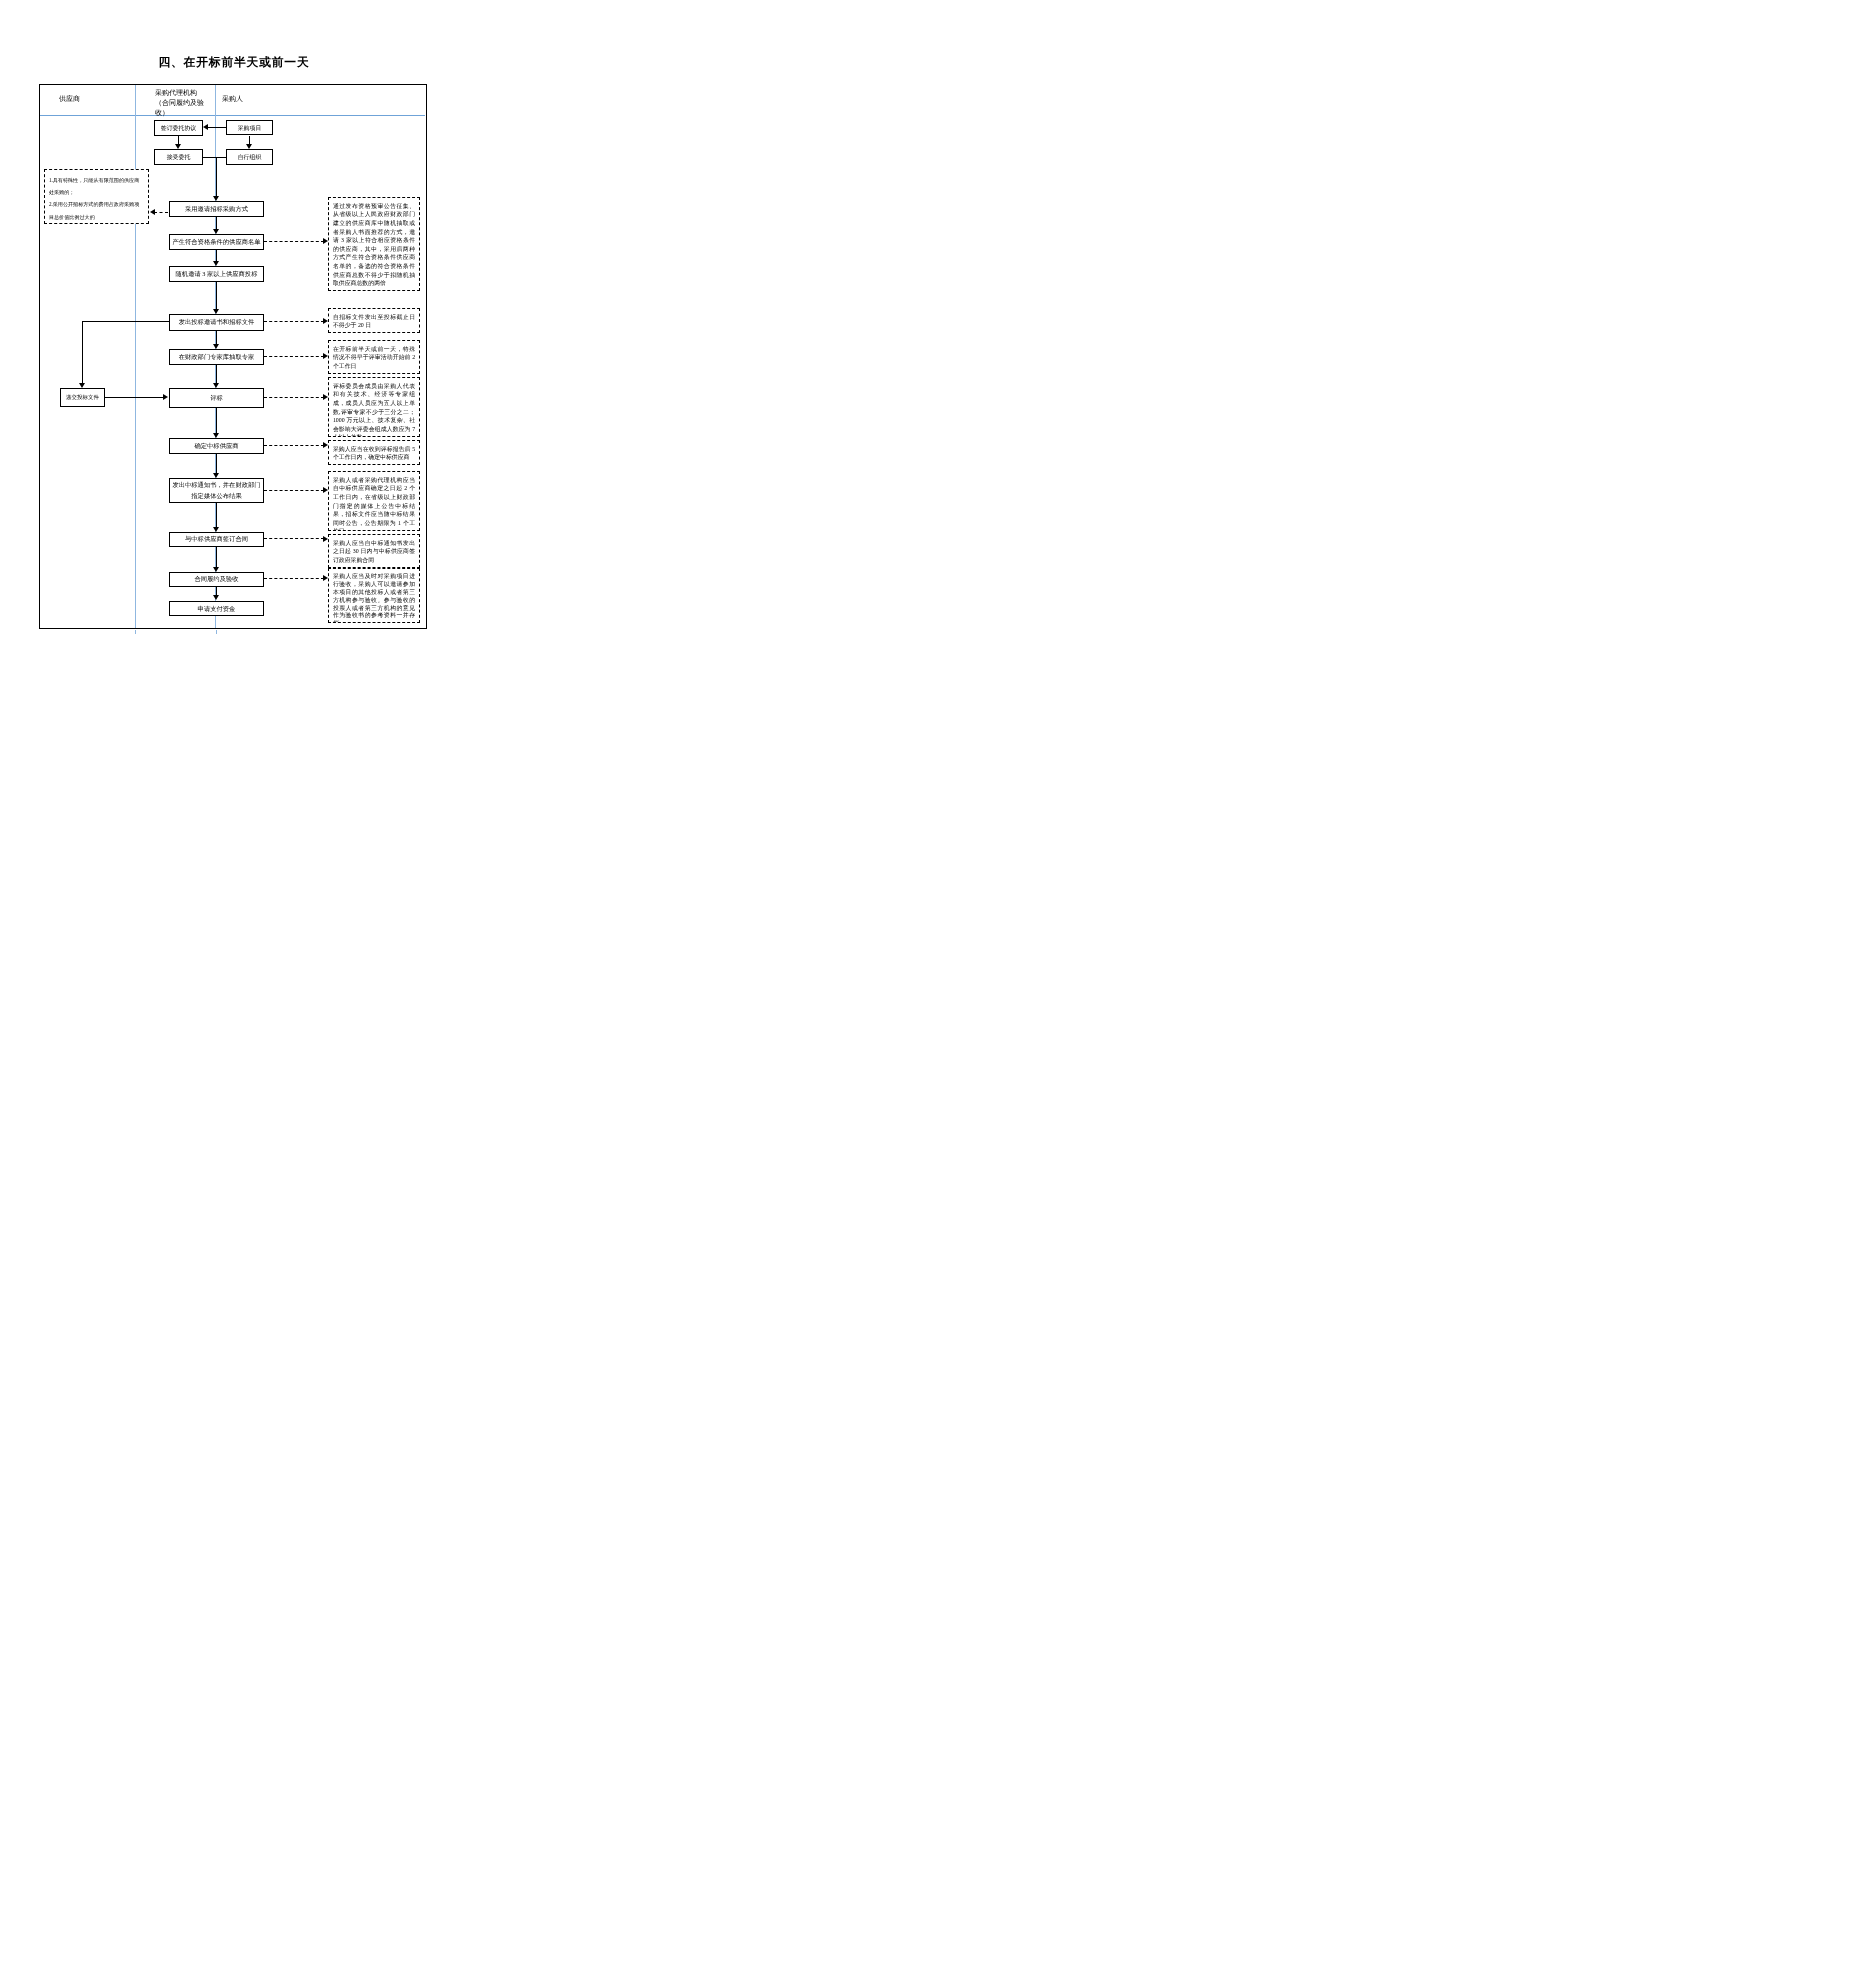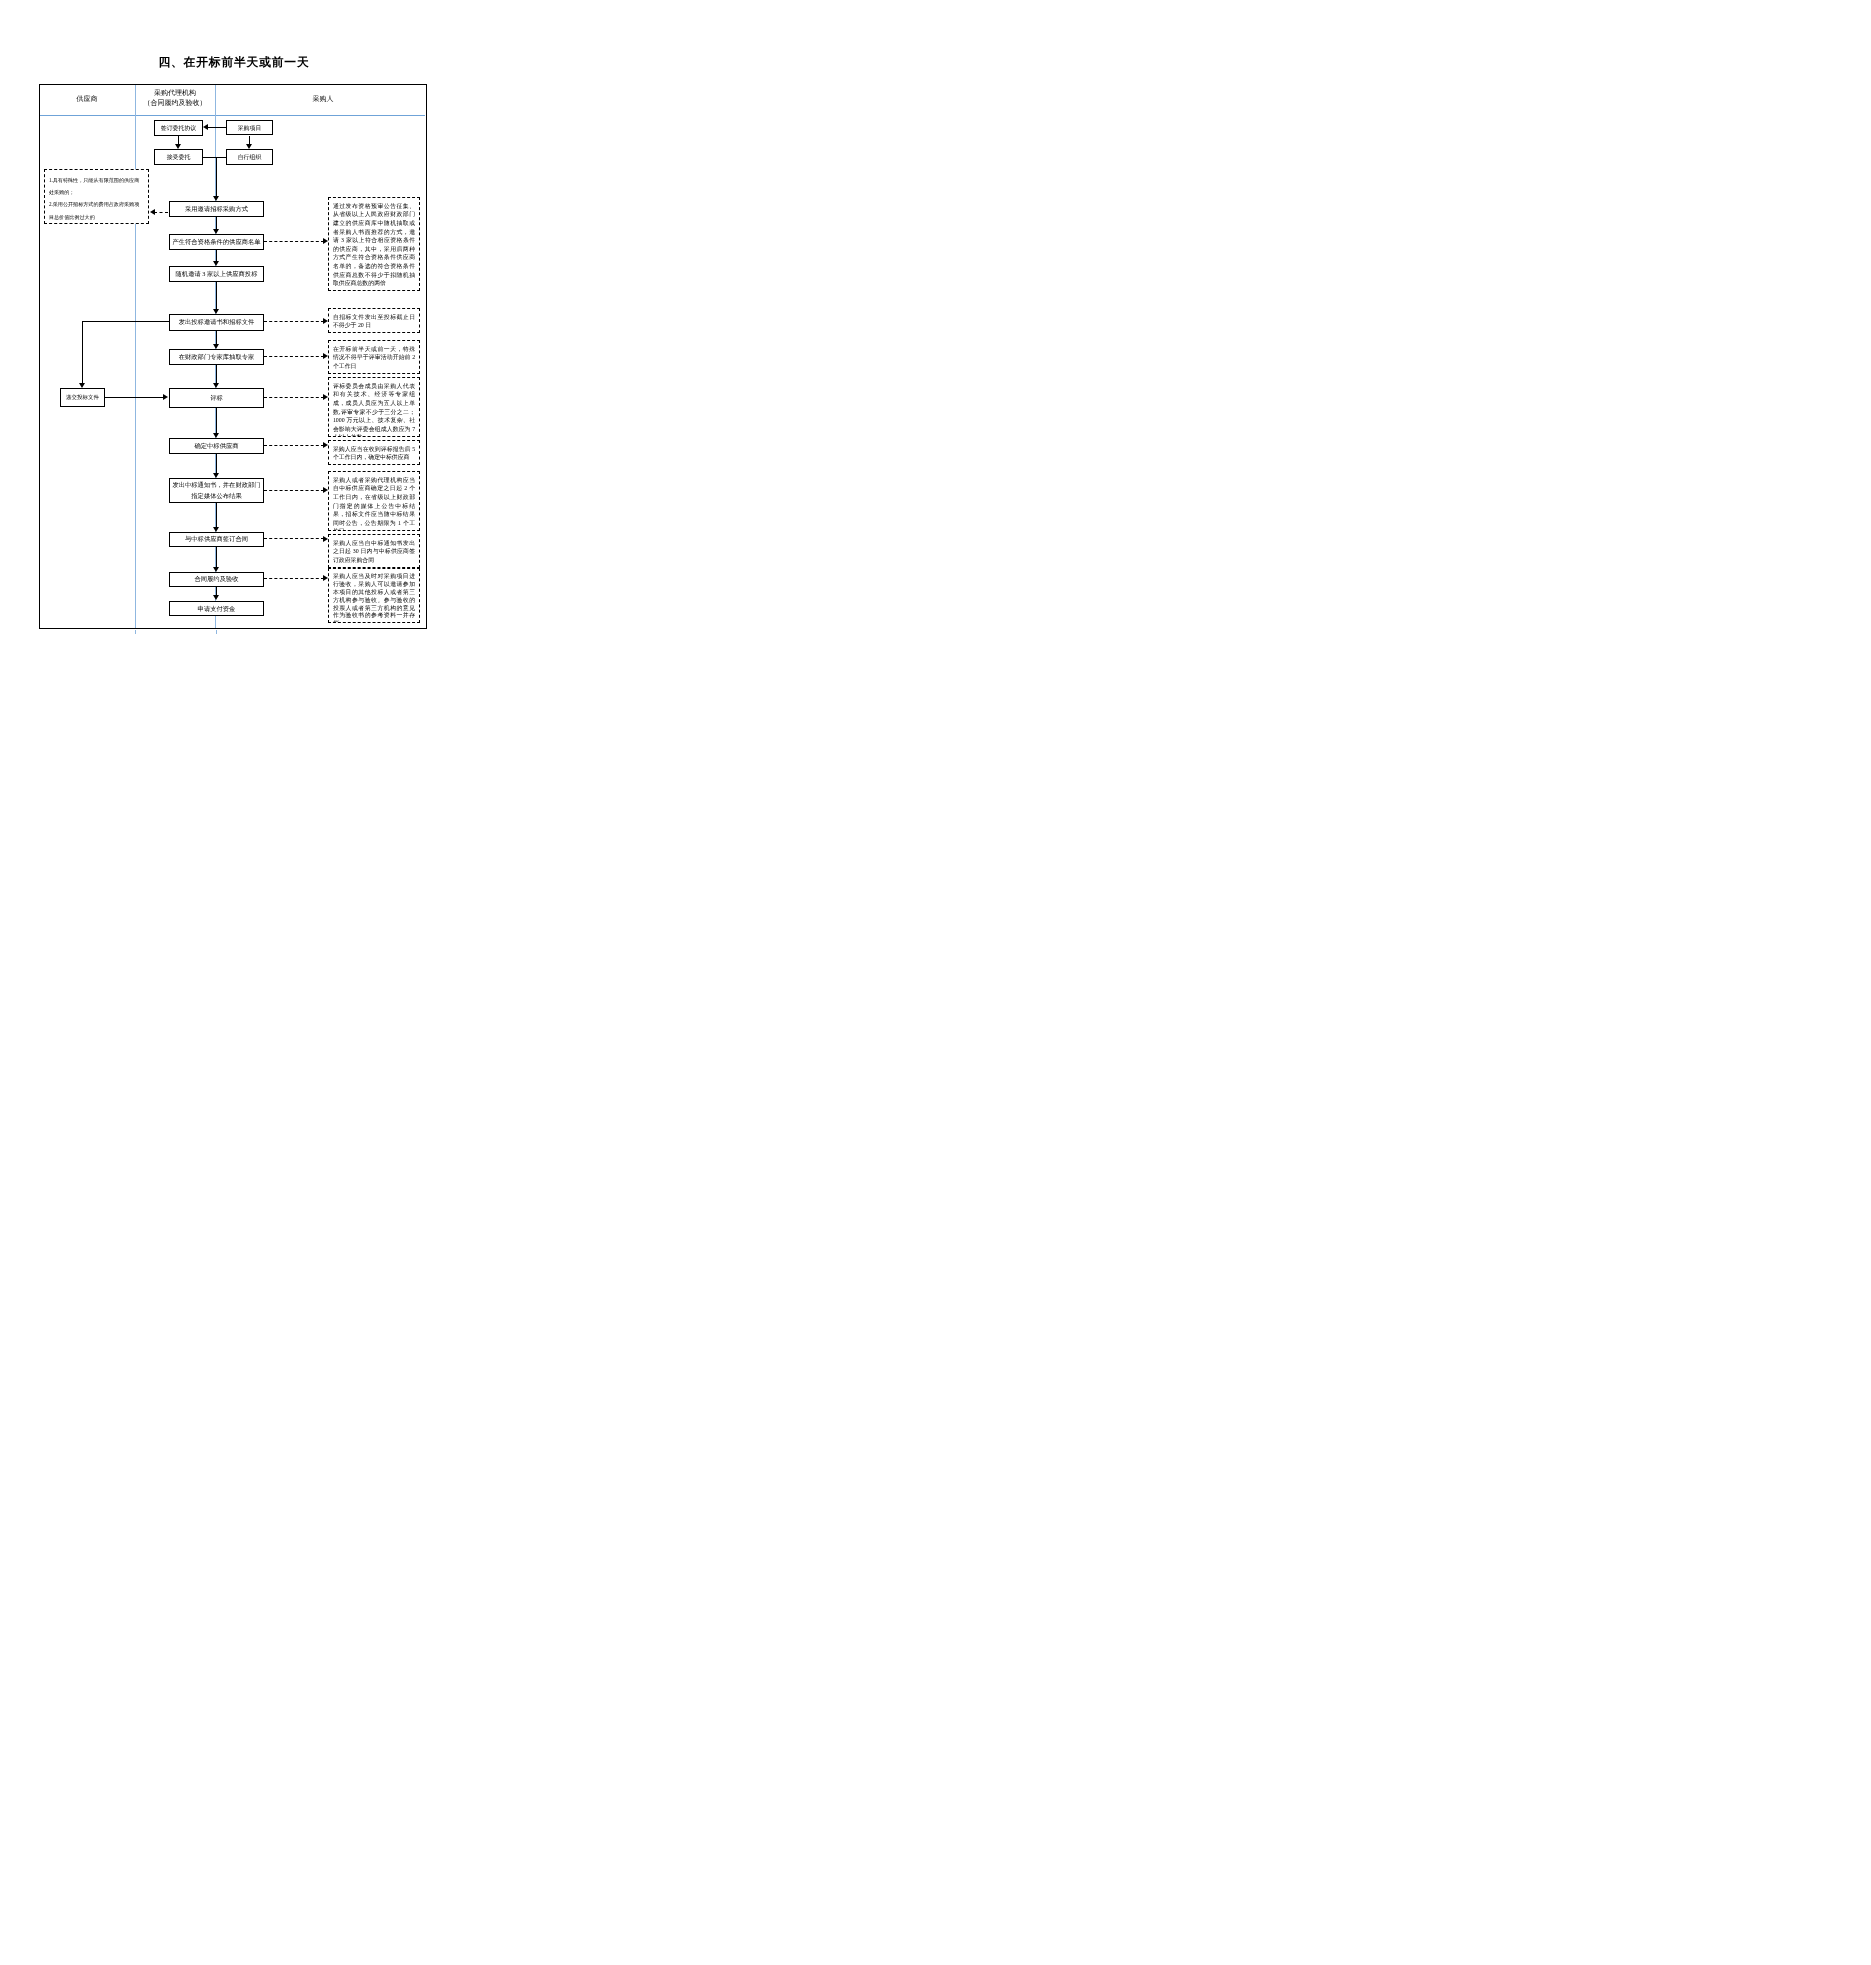--- a/index.html
+++ b/index.html
@@ -3,21 +3,21 @@
 <meta charset="utf-8">
 <style>
   html,body{margin:0;padding:0;background:#fff;}
   .page{position:relative;width:468px;height:662px;background:#fff;overflow:hidden;
         font-family:"Liberation Serif","DejaVu Serif",serif;color:#000;}
   .abs{position:absolute;box-sizing:border-box;}
   .title{left:0;top:55px;width:100%;text-align:center;font-size:11.8px;font-weight:bold;letter-spacing:0.8px;z-index:2;}
   .frame{left:39px;top:84px;width:388px;height:545px;border:1.2px solid #000;z-index:0;}
   .bluehline{background:#6FA3D8;z-index:1;}
   .bluevline{background:#8FB7E0;z-index:1;}
-  .lane-label{z-index:2;font-size:7px;text-align:center;}
+  .lane-label{z-index:2;font-size:7px;text-align:left;padding-left:20px;}
   .fbox{border:1.2px solid #000;background:#fff;z-index:2;display:flex;align-items:center;justify-content:center;
         text-align:center;font-size:6.3px;line-height:10.2px;padding:0 0.8px;}
   .fbox.small{font-size:5.9px;}
   .fbox.tiny{font-size:5.5px;}
   .note{border:1.2px dashed #000;background:#fff;z-index:2;font-size:5.9px;line-height:8.6px;
         padding:3.9px;text-align:justify;overflow:hidden;}
   .shaft-v{width:1.2px;background:#000;z-index:3;}
   .shaft-h{height:1.2px;background:#000;z-index:3;}
   .dash-h{height:0;border-top:1.2px dashed #000;z-index:3;}
   .head-down{width:0;height:0;border-left:3.1px solid transparent;border-right:3.1px solid transparent;
@@ -40,21 +40,21 @@
   <div class="abs bluevline" style="left:135px;top:85px;width:0.8px;height:543px;"></div>
   <div class="abs bluevline" style="left:215px;top:85px;width:0.8px;height:543px;"></div>
   <div class="abs bluevline" style="left:135px;top:630px;width:0.8px;height:3.9px;"></div>
   <div class="abs bluevline" style="left:216px;top:630px;width:0.8px;height:3.9px;"></div>
 
   <div class="abs lane-label" style="left:39px;top:94px;width:96px;">供应商</div>
   <div class="abs lane-label" style="left:135px;top:88px;width:80px;line-height:10.2px;">
     <div>采购代理机构</div>
     <div>（合同履约及验收）</div>
   </div>
-  <div class="abs lane-label" style="left:213px;top:94px;width:220px;">采购人</div>
+  <div class="abs lane-label" style="left:202px;top:94px;width:220px;">采购人</div>
 
   <div class="abs fbox small" style="left:154px;top:120px;width:49px;height:15.7px;">签订委托协议</div>
   <div class="abs fbox small" style="left:226px;top:120px;width:47px;height:15.3px;">采购项目</div>
   <div class="abs fbox small" style="left:154px;top:149px;width:49px;height:16px;">接受委托</div>
   <div class="abs fbox small" style="left:226px;top:149px;width:47px;height:16px;">自行组织</div>
 
   <div class="abs head-left" style="left:203px;top:124px;"></div>
   <div class="abs shaft-h" style="left:208px;top:127px;width:19px;"></div>
 
   <div class="abs shaft-v" style="left:178px;top:136px;height:9.4px;"></div>

